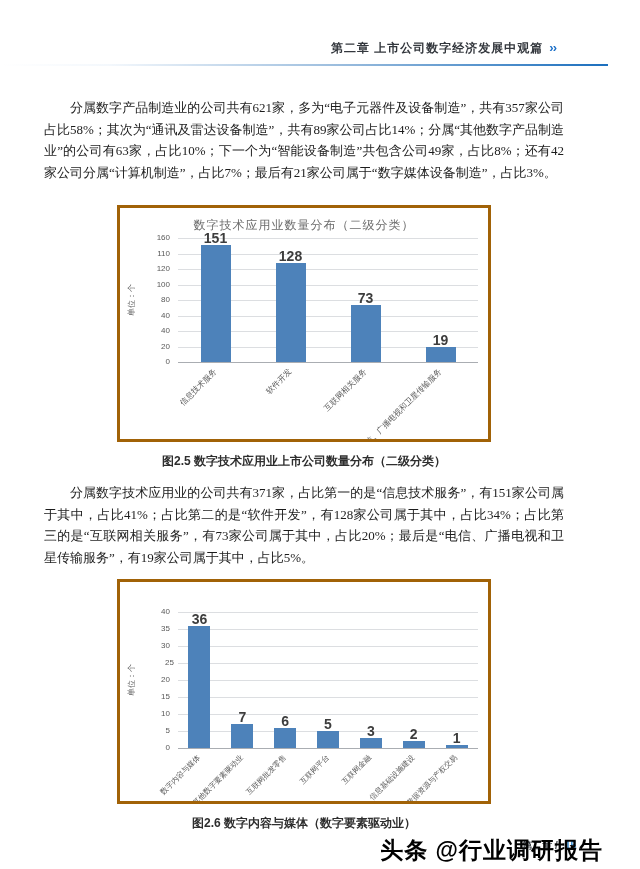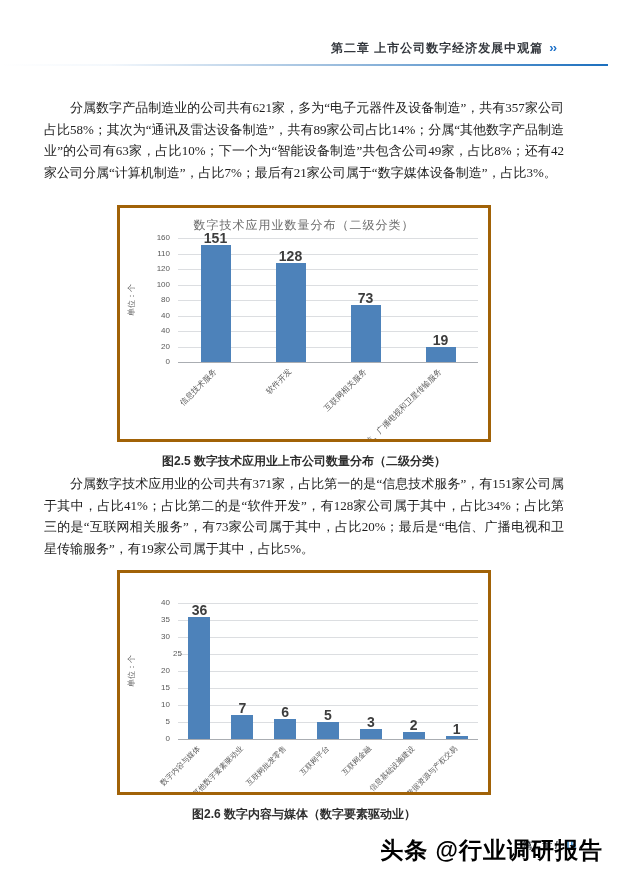--- a/index.html
+++ b/index.html
@@ -10,21 +10,21 @@
   .header{padding:40px 52px 0 0;text-align:right;font-family:"Liberation Sans","DejaVu Sans",sans-serif;
           font-size:12px;font-weight:bold;color:#33373d;letter-spacing:1px;}
   .header-chevrons{color:#1c70c8;font-weight:bold;margin-left:6px;letter-spacing:-1px;font-size:13px;}
   .header-rule{margin-top:7px;height:2px;
     background:linear-gradient(to right,rgba(28,112,200,0) 0%,rgba(28,112,200,0.05) 18%,#9dbede 55%,#1b6fbe 100%);}
 
   
   .bodyarea{padding:0 44px;}
   .para{margin:0;text-indent:2em;text-align:justify;font-size:13px;line-height:21.5px;color:#1c1c1c;}
   .para1{margin-top:31px;}
-  .para2{margin-top:3px;}
+  .para2{margin-top:12px;}
 
   
   .chart-box{position:relative;box-sizing:border-box;width:374px;margin:22px auto 0 auto;
              border:3px solid #a16207;background:#fff;overflow:hidden;}
   .chart1{height:237px;}
   .chart2{height:225px;margin-top:11px;}
 
   .c-title{position:absolute;top:9px;left:0;right:0;text-align:center;
            font-family:"Liberation Sans","DejaVu Sans",sans-serif;font-size:12px;color:#6b6b6b;letter-spacing:1px;}
   .c-ylab{position:absolute;width:44px;text-align:center;white-space:nowrap;transform:rotate(-90deg);
@@ -107,21 +107,21 @@
         <div class="c-ytick" style="left: 0px; width: 50px; top: 161px;">0</div>
         <div class="c-grid" style="left: 58px; width: 300px; top: 149px; background: rgb(220, 222, 225);"></div>
         <div class="c-ytick" style="left: 0px; width: 50px; top: 144px;">5</div>
         <div class="c-grid" style="left: 58px; width: 300px; top: 132px; background: rgb(220, 222, 225);"></div>
         <div class="c-ytick" style="left: 0px; width: 50px; top: 127px;">10</div>
         <div class="c-grid" style="left: 58px; width: 300px; top: 115px; background: rgb(220, 222, 225);"></div>
         <div class="c-ytick" style="left: 0px; width: 50px; top: 110px;">15</div>
         <div class="c-grid" style="left: 58px; width: 300px; top: 98px; background: rgb(220, 222, 225);"></div>
         <div class="c-ytick" style="left: 0px; width: 50px; top: 93px;">20</div>
         <div class="c-grid" style="left: 58px; width: 300px; top: 81px; background: rgb(220, 222, 225);"></div>
-        <div class="c-ytick" style="left: 12px; width: 50px; top: 76px;">25</div>
+        <div class="c-ytick" style="left: 4px; width: 50px; top: 76px;">25</div>
         <div class="c-grid" style="left: 58px; width: 300px; top: 64px; background: rgb(220, 222, 225);"></div>
         <div class="c-ytick" style="left: 0px; width: 50px; top: 59px; text-align: right;">30</div>
         <div class="c-grid" style="left: 58px; width: 300px; top: 47px; background: rgb(220, 222, 225);"></div>
         <div class="c-ytick" style="left: 0px; width: 50px; top: 42px;">35</div>
         <div class="c-grid" style="left: 58px; width: 300px; top: 30px; background: rgb(220, 222, 225);"></div>
         <div class="c-ytick" style="left: 0px; width: 50px; top: 25px;">40</div>
         <div class="c-bar" style="left: 68.4286px; width: 22px; top: 43.6px; height: 122.4px; background: rgb(77, 130, 186);"></div>
         <div class="c-val" style="left: 59.4286px; width: 40px; top: 31.6px;">36</div>
         <div class="c-xlab" style="right: 292.571px; top: 171px; font-size: 7.5px;">数字内容与媒体</div>
         <div class="c-bar" style="left: 111.286px; width: 22px; top: 142.2px; height: 23.8px; background: rgb(77, 130, 186);"></div>

